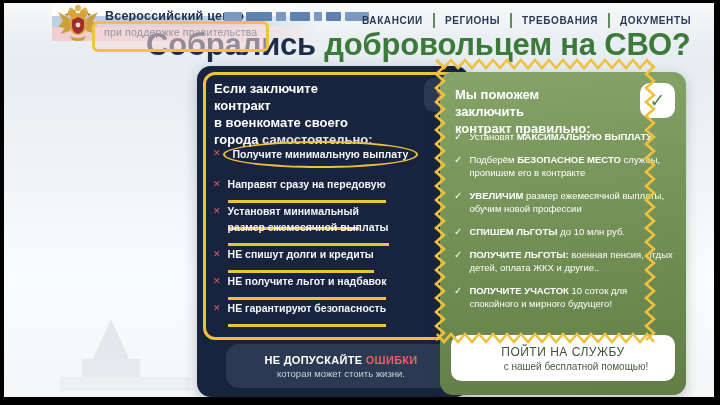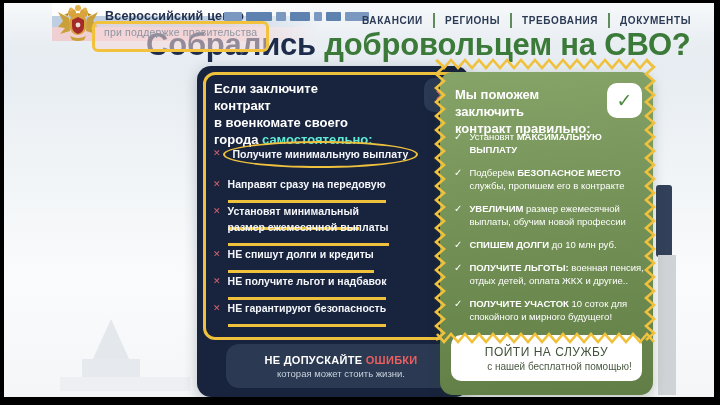--- a/index.html
+++ b/index.html
@@ -39,39 +39,39 @@
   .photo-dark { position:absolute; left:652px; top:182px; width:16px; height:72px; background:#32405a; border-radius:3px; z-index:0; }
   .photo-gray { position:absolute; left:654px; top:252px; width:18px; height:140px; background:#cfd3d6; z-index:0; }
 
   
   .card-dark { position:absolute; left:193px; top:63px; width:272px; height:331px; z-index:2;
                background:#18233d; border-radius:14px; box-shadow:0 4px 14px rgba(20,30,55,.25); }
   .yframe { position:absolute; left:6px; right:6px; top:6px; height:268px;
             border:3.5px solid #efc13c; border-radius:12px; pointer-events:none; }
   .dk-head { position:absolute; left:17px; top:14px; width:160px; font-size:13px; line-height:17px;
              font-weight:700; color:#fff; }
-  .dk-head .hl { color:#5eead4; }
+  .dk-head .hl { color:#e5e5e5; }
   .close-btn { position:absolute; right:11px; top:12px; width:34px; height:34px; background:#2b3a54;
                border-radius:10px; display:flex; align-items:center; justify-content:center;
                color:#e56a6a; font-size:16px; font-weight:700; cursor:pointer; }
   .dk-list { position:absolute; left:16px; right:10px; top:79px; }
   .litem { display:flex; gap:7px; margin-bottom:11px; font-size:10.5px; font-weight:700;
            color:#f4f6fa; line-height:16px; }
   .litem .xmark { color:#d6646e; font-size:9px; line-height:16px; }
   .uline { border-bottom:3px solid #efc13c; padding-bottom:10px; }
   .circled { display:inline-block; border:2.5px solid #efc13c; border-radius:50%;
              padding:3px 8px 4px; margin:-4px 0 -3px -5px; }
   .dk-pill { position:absolute; left:13px; right:13px; bottom:9px; height:44px; background:#2b3a52;
              border-radius:13px; display:flex; flex-direction:column; align-items:center; justify-content:center;margin-left:16px; }
   .dk-pill .l1 { font-size:11px; font-weight:800; color:#fff; letter-spacing:.3px; }
   .dk-pill .l1 .hl { color:#ea5f5f; }
   .dk-pill .l2 { font-size:9.5px; color:#c9d2de; margin-top:2px; }
 
   
-  .card-green { position:absolute; left:436px; top:69px; width:213px; height:323px; z-index:2;
+  .card-green { position:absolute; left:436px; top:69px; width:246px; height:323px; z-index:2;
                 background:linear-gradient(175deg,#86a468 0%,#74925599 45%,#617e46 100%),#74925a;
                 border-radius:13px; box-shadow:0 4px 12px rgba(40,60,30,.25); }
   .gr-head { position:absolute; left:15px; top:14px; width:150px; font-size:13px; line-height:17px;
              font-weight:600; color:#fff; }
   .gr-head b { font-weight:800; }
   .check-btn { position:absolute; right:11px; top:11px; width:35px; height:35px; background:#fff;
                border-radius:10px; display:flex; align-items:center; justify-content:center;
                color:#4c8a3f; font-size:19px; font-weight:800; cursor:pointer; }
   .gr-list { position:absolute; left:14px; right:8px; top:58px; }
   .ritem { display:flex; gap:7px; margin-bottom:10px; font-size:9.5px; line-height:13px; color:#fff; }
@@ -194,21 +194,21 @@
           <div class="ritem">
             <span class="vmark">✓</span>
             <span><span>Подберём </span><b>БЕЗОПАСНОЕ МЕСТО</b><span> службы, пропишем его в контракте</span></span>
           </div>
           <div class="ritem">
             <span class="vmark">✓</span>
             <span><b>УВЕЛИЧИМ</b><span> размер ежемесячной выплаты, обучим новой профессии</span></span>
           </div>
           <div class="ritem">
             <span class="vmark">✓</span>
-            <span><b>СПИШЕМ ДОЛГИ</b><span> до 10 млн руб.</span></span>
+            <span><b>СПИШЕМ ЛЬГОТЫ</b><span> до 10 млн руб.</span></span>
           </div>
           <div class="ritem">
             <span class="vmark">✓</span>
             <span><b>ПОЛУЧИТЕ ЛЬГОТЫ:</b><span> военная пенсия, отдых детей, оплата ЖКХ и другие..</span></span>
           </div>
           <div class="ritem">
             <span class="vmark">✓</span>
             <span><b>ПОЛУЧИТЕ УЧАСТОК</b><span> 10 соток для спокойного и мирного будущего!</span></span>
           </div>
         </div>

